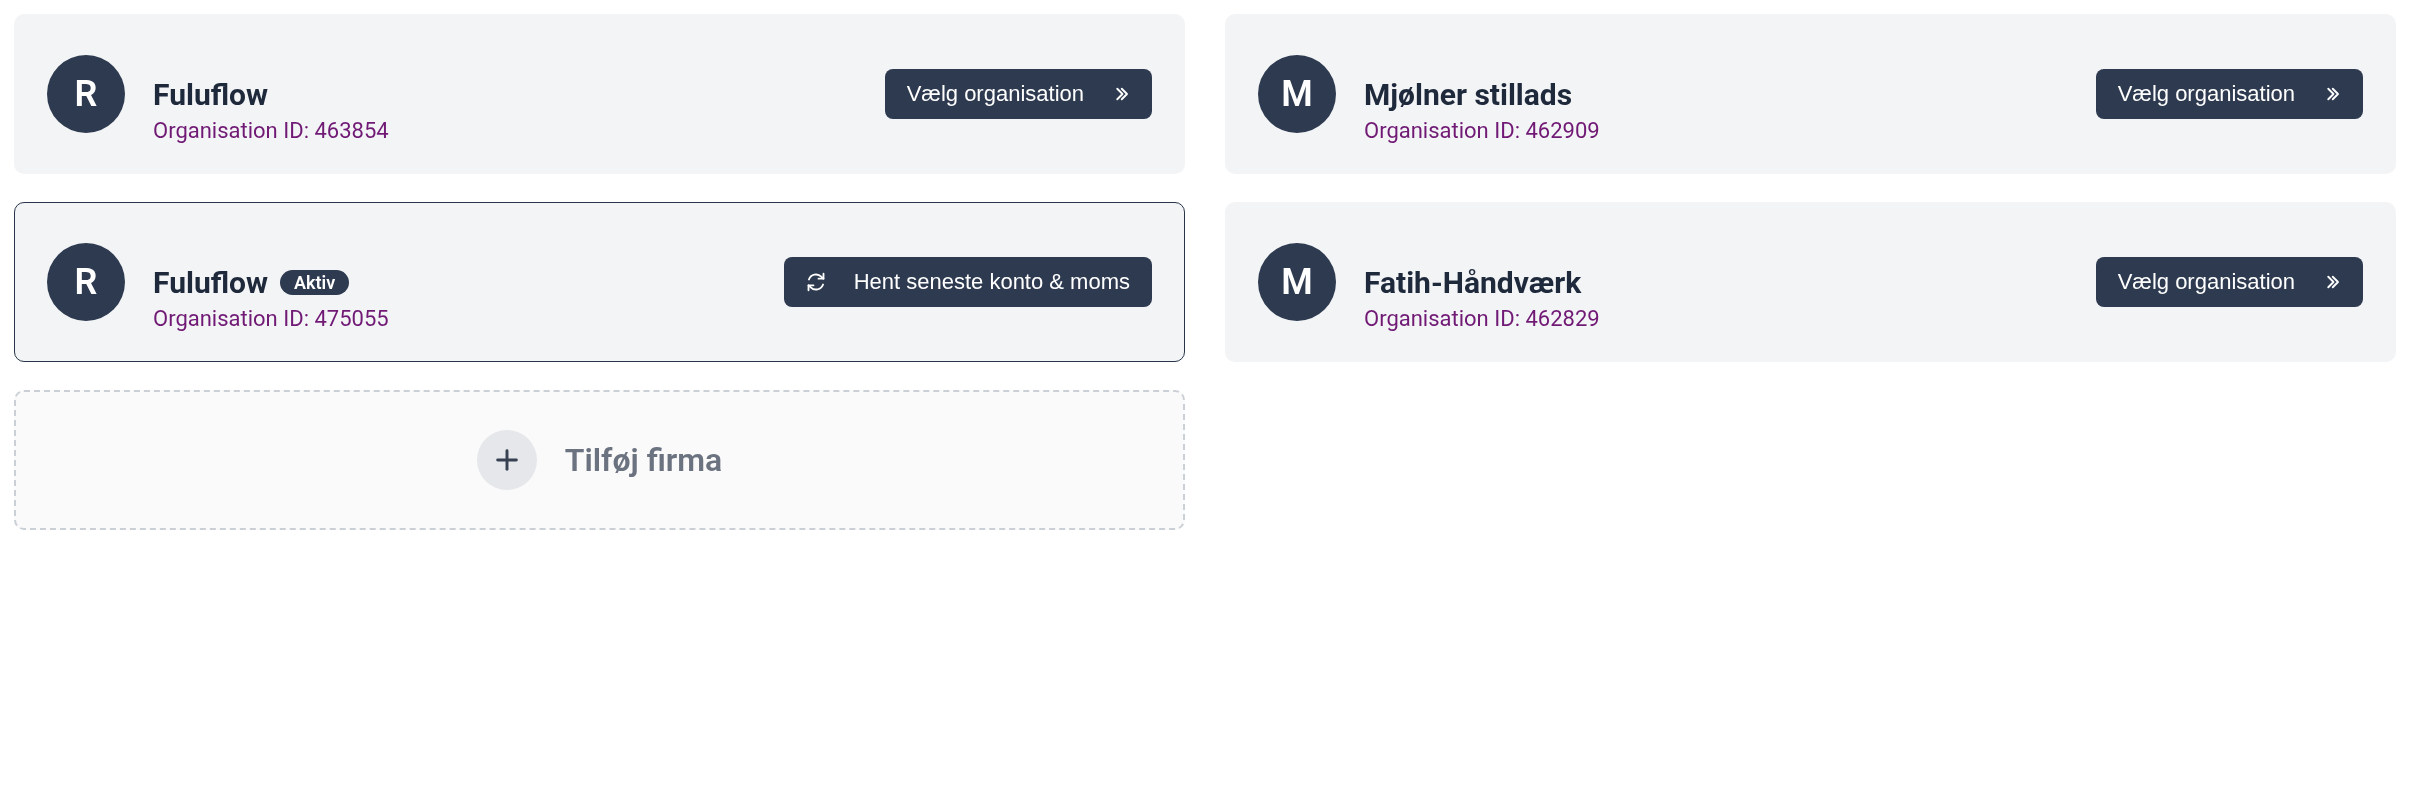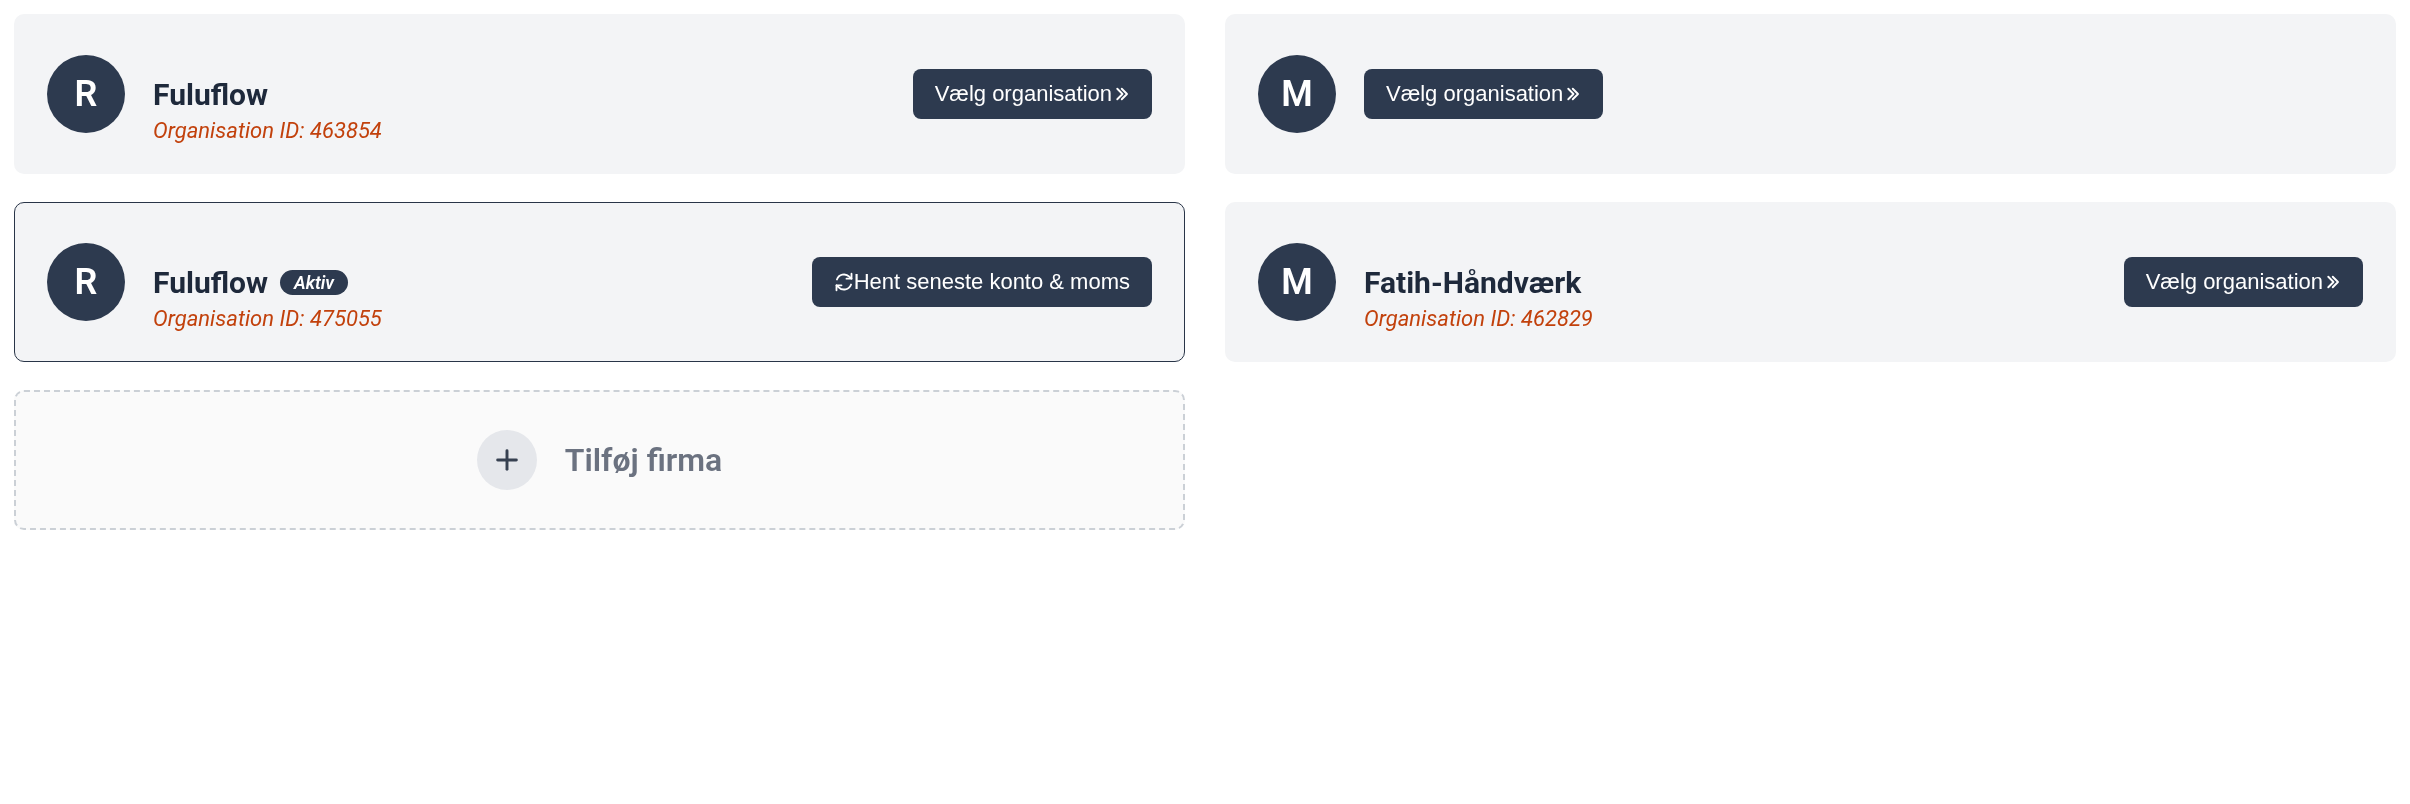--- a/index.html
+++ b/index.html
@@ -60,39 +60,37 @@
     font-weight: 700;
     color: #1e293b;
   }
   .badge {
     background: #2d3a4f;
     color: #ffffff;
     font-size: 18px;
     font-weight: 600;
     padding: 2px 14px;
     border-radius: 14px;
-    font-style: italic;
   }
   .org-id {
     font-size: 22px;
-    color: #c2410c;
-    font-style: italic;
+    color: #701a75;
   }
   .btn {
     background: #2d3a4f;
     color: #ffffff;
     border: none;
     border-radius: 8px;
     padding: 12px 22px;
     font-size: 22px;
     font-weight: 500;
     cursor: pointer;
     display: inline-flex;
     align-items: center;
-    gap: 0;
+    gap: 28px;
     flex: 0 0 auto;
   }
   .chev-icon {
     display: inline-flex;
   }
   .refresh-icon {
     display: inline-flex;
   }
 
   .add-card {
@@ -147,20 +145,28 @@
             <polyline points="7 5 14 12 7 19"></polyline>
             <polyline points="13 5 20 12 13 19"></polyline>
           </svg>
       </span>
     </button>
   </div>
 
   <div class="card">
     <div class="avatar">
       <span>M</span>
+    </div>
+    <div class="info">
+      <div class="title-row">
+        <span class="org-name">Mjølner stillads</span>
+      </div>
+      <span class="org-id">
+        <span>Organisation ID: </span><span>462909</span>
+      </span>
     </div>
     <button class="btn">
       <span>Vælg organisation</span>
       <span class="chev-icon">
         <svg width="18" height="18" viewBox="0 0 24 24" fill="none" stroke="currentColor" stroke-width="2.5" stroke-linecap="round" stroke-linejoin="round">
             <polyline points="7 5 14 12 7 19"></polyline>
             <polyline points="13 5 20 12 13 19"></polyline>
           </svg>
       </span>
     </button>

